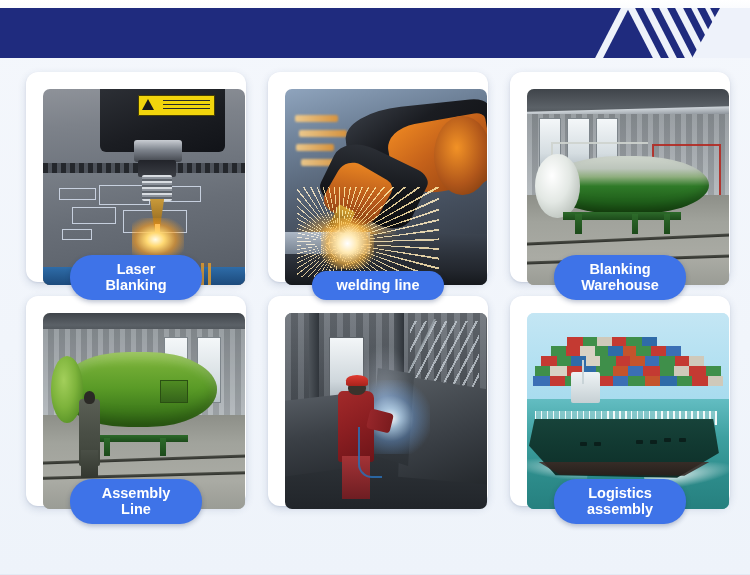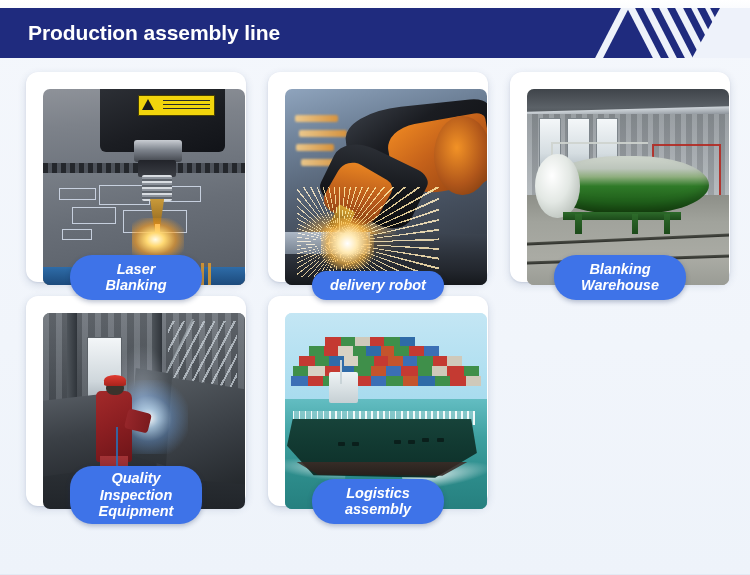--- a/index.html
+++ b/index.html
@@ -64,21 +64,20 @@
   }
 
   .card {
     position: relative;
     width: 220px;
     height: 210px;
     background: #ffffff;
     border-radius: 12px;
     box-shadow: 0 3px 8px rgba(40,60,110,0.16), 0 1px 2px rgba(40,60,110,0.10);
     padding: 17px;
-    font-style: italic;
   }
   .card-photo {
     position: relative;
     width: 202px;
     height: 196px;
     border-radius: 7px;
     overflow: hidden;
     background: #4a4a50;
   }
 
@@ -493,21 +492,20 @@
     display: flex;
   }
   .container-row span { display: block; height: 100%; }
 </style>
 </head>
 <body>
 
 <div class="page">
 
   <div class="header">
-    <div class="header-title">Production assembly line</div>
     <div class="header-logo">
       <svg width="180" height="50" viewBox="0 0 180 50" aria-hidden="true">
         <defs>
           <clipPath id="hclip">
               <rect x="0" y="0" width="180" height="50"></rect>
             </clipPath>
         </defs>
         <g clip-path="url(#hclip)">
 
           <polygon points="150,0 180,0 180,50 122,50" fill="#eef2fa"></polygon>
@@ -565,21 +563,21 @@
         <div class="plate"></div>
         <div class="arm-upper"></div>
         <div class="arm-orange1"></div>
         <div class="joint"></div>
         <div class="arm-lower"></div>
         <div class="arm-orange2"></div>
         <div class="tip"></div>
         <div class="rays"></div>
         <div class="core"></div>
       </div>
-      <div class="pill">delivery robot</div>
+      <div class="pill">welding line</div>
     </div>
 
     <div class="card">
       <div class="card-photo ph-shop v3">
         <div class="roof"></div>
         <div class="roof-beam"></div>
         <div class="wall"></div>
         <div class="window" style="left:6%;top:15%;width:11%;height:26%;"></div>
         <div class="window" style="left:20%;top:15%;width:11%;height:26%;"></div>
         <div class="window" style="left:34%;top:15%;width:11%;height:26%;"></div>
@@ -591,20 +589,41 @@
         <div class="tank-body"></div>
         <div class="tank-cap"></div>
         <div class="cradle" style="left:18%;top:63%;width:58%;height:4%;"></div>
         <div class="cradle" style="left:24%;top:64%;width:3%;height:10%;"></div>
         <div class="cradle" style="left:52%;top:64%;width:3%;height:10%;"></div>
         <div class="cradle" style="left:68%;top:64%;width:3%;height:10%;"></div>
       </div>
       <div class="pill">Blanking Warehouse</div>
     </div>
 
+    <div class="card">
+      <div class="card-photo ph-shop v4">
+        <div class="roof" style="height:10%;"></div>
+        <div class="wall" style="top:8%;height:46%;"></div>
+        <div class="window" style="left:60%;top:12%;width:12%;height:34%;"></div>
+        <div class="window" style="left:76%;top:12%;width:12%;height:34%;"></div>
+        <div class="floor" style="height:48%;"></div>
+        <div class="rail" style="left:0;top:74%;width:100%;transform:skewY(-2deg);"></div>
+        <div class="rail" style="left:0;top:82%;width:100%;transform:skewY(-1.5deg);"></div>
+        <div class="tank-body"></div>
+        <div class="tank-cap"></div>
+        <div class="hatch"></div>
+        <div class="cradle" style="left:22%;top:62%;width:50%;height:4%;"></div>
+        <div class="cradle" style="left:30%;top:64%;width:3%;height:9%;"></div>
+        <div class="cradle" style="left:58%;top:64%;width:3%;height:9%;"></div>
+        <div class="worker-body"></div>
+        <div class="worker-head"></div>
+        <div class="worker-legs"></div>
+      </div>
+      <div class="pill">Assembly Line</div>
+    </div>
 
     <div class="card">
       <div class="card-photo ph-insp">
         <div class="walls"></div>
         <div class="win"></div>
         <div class="column" style="left:12%;"></div>
         <div class="column" style="left:54%;"></div>
         <div class="stairs"></div>
         <div class="stair-rail"></div>
         <div class="steel-left"></div>
@@ -612,22 +631,20 @@
         <div class="steel-mid"></div>
         <div class="smoke"></div>
         <div class="arcglow"></div>
         <div class="w-jacket"></div>
         <div class="w-arm"></div>
         <div class="w-pants"></div>
         <div class="w-head"></div>
         <div class="w-helmet"></div>
         <div class="w-hose"></div>
       </div>
-      <div class="pill two-line">Quality Inspection
-Equipment</div>
     </div>
 
     <div class="card">
       <div class="card-photo ph-ship">
         <div class="sky"></div>
         <div class="sea"></div>
         <div class="wake"></div>
         <div class="wake2"></div>
 
         <div class="container-row" style="left:3%;top:32%;width:94%;height:5%;">

